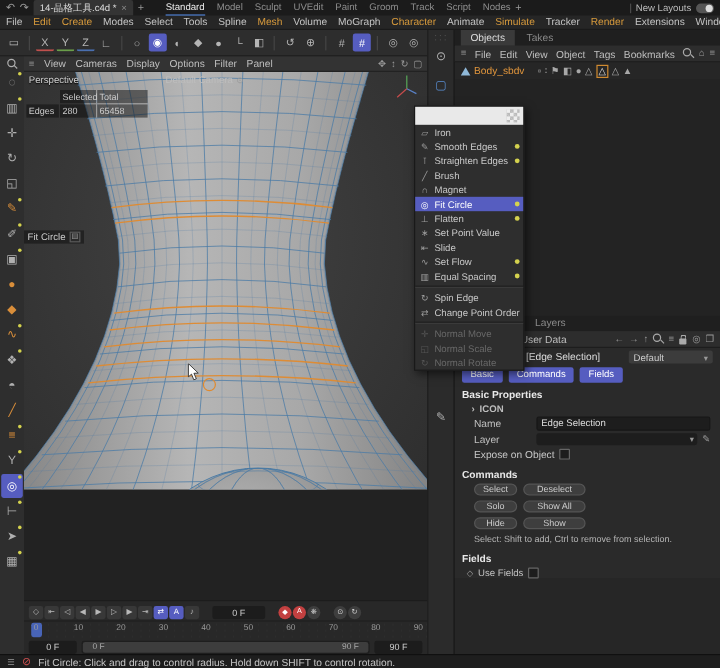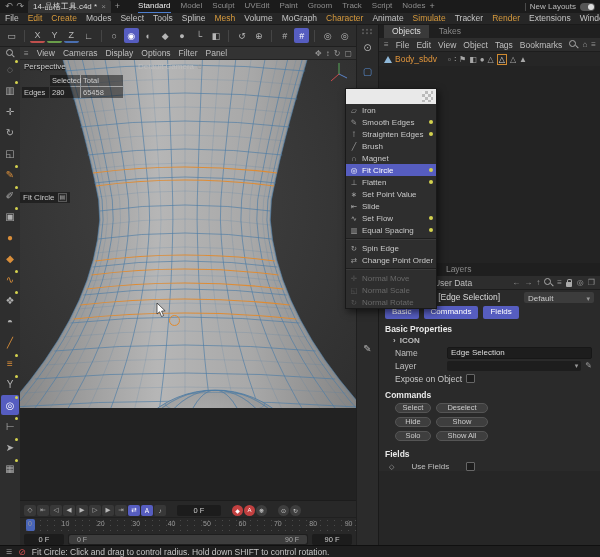--- a/index.html
+++ b/index.html
@@ -89,21 +89,21 @@
   .f-label{width:48px;color:#c0c0c0;flex:none}
   .f-input{flex:1;background:#1d1d1d;border:1px solid #171717;border-radius:2px;height:10px;color:#ddd;font-size:8px;font-family:inherit;padding:0 3px;min-width:0}
   .f-dd{flex:1;background:#1d1d1d;border-radius:2px;height:10px;display:flex;align-items:center;justify-content:flex-end;color:#888;font-size:7px;padding:0 3px}
   .pencil{color:#999;font-size:8px;flex:none}
   .checkbox{width:7px;height:7px;border:1px solid #666;background:#1d1d1d;border-radius:1px;flex:none}
   .cmd-row{display:flex;gap:5px;padding:1px 6px 1px 16px;height:12px;align-items:center}
   .cmd-btn{background:#3e3e3e;border:1px solid #555;border-radius:5px;color:#ccc;font-size:7.5px;height:10px;line-height:8px;text-align:center;width:36px;box-sizing:border-box;flex:none}
   .cmd-btn.wide{width:52px}
   #count{color:#c0c0c0;font-size:8px;margin-left:16px}
   #hint{padding:2px 6px 0 16px;font-size:7.5px;color:#b5b5b5;white-space:nowrap}
-  #use-fields-row{display:flex;align-items:center;gap:17px;padding:2px 6px 0 10px;color:#c0c0c0;font-size:8px}
+  #use-fields-row{display:flex;align-items:center;gap:4px;padding:2px 6px 0 10px;color:#c0c0c0;font-size:8px}
   .uf-ic{color:#999;font-size:7px}
   
   #timeline{position:absolute;left:20px;top:500px;width:336px;height:45px;background:#282828;border-top:1px solid #1c1c1c;box-sizing:border-box}
   #transport{display:flex;align-items:center;gap:1px;padding:2px 2px 0 4px;height:14px}
   .t-btn{width:12px;height:11px;background:#383838;border-radius:2px;color:#b8b8b8;font-size:6.5px;display:flex;align-items:center;justify-content:center;flex:none}
   .t-btn.active{background:#565dc0;color:#fff}
   .frame-field{background:#1c1c1c;border-radius:2px;height:11px;color:#ccc;font-size:7.5px;display:flex;align-items:center;justify-content:center;flex:none}
   #cur-frame{width:44px;margin:0 10px}
   .rec-btn{width:11px;height:11px;border-radius:50%;background:#3e3e3e;color:#ccc;font-size:6px;display:flex;align-items:center;justify-content:center;flex:none}
   .rec-btn.red{background:#c24040;color:#fff}
@@ -501,28 +501,29 @@
         <span>Expose on Object</span>
         <span class="checkbox"></span>
       </div>
       <div class="attr-h" style="margin-top:2px">Commands</div>
       <div id="cmd-rows">
           <div class="cmd-row">
             <div class="cmd-btn">Select</div>
             <div class="cmd-btn wide">Deselect</div>
           </div>
           <div class="cmd-row">
+            <div class="cmd-btn">Solo</div>
+            <div class="cmd-btn wide">Show All</div>
+          </div>
+          <div class="cmd-row">
             <div class="cmd-btn">Hide</div>
             <div class="cmd-btn wide">Show</div>
           </div>
-          <div class="cmd-row">
-            <div class="cmd-btn">Solo</div>
-            <div class="cmd-btn wide">Show All</div>
-          </div>
-        </div>
+        </div>
+      <div id="hint">Select: Shift to add, Ctrl to remove from selection.</div>
       <div class="attr-h" style="margin-top:3px">Fields</div>
       <div id="use-fields-row">
         <span class="uf-ic">◇</span>
         <span>Use Fields</span>
         <span class="checkbox"></span>
       </div>
     </div>
   </div>
 
   <div id="timeline">

